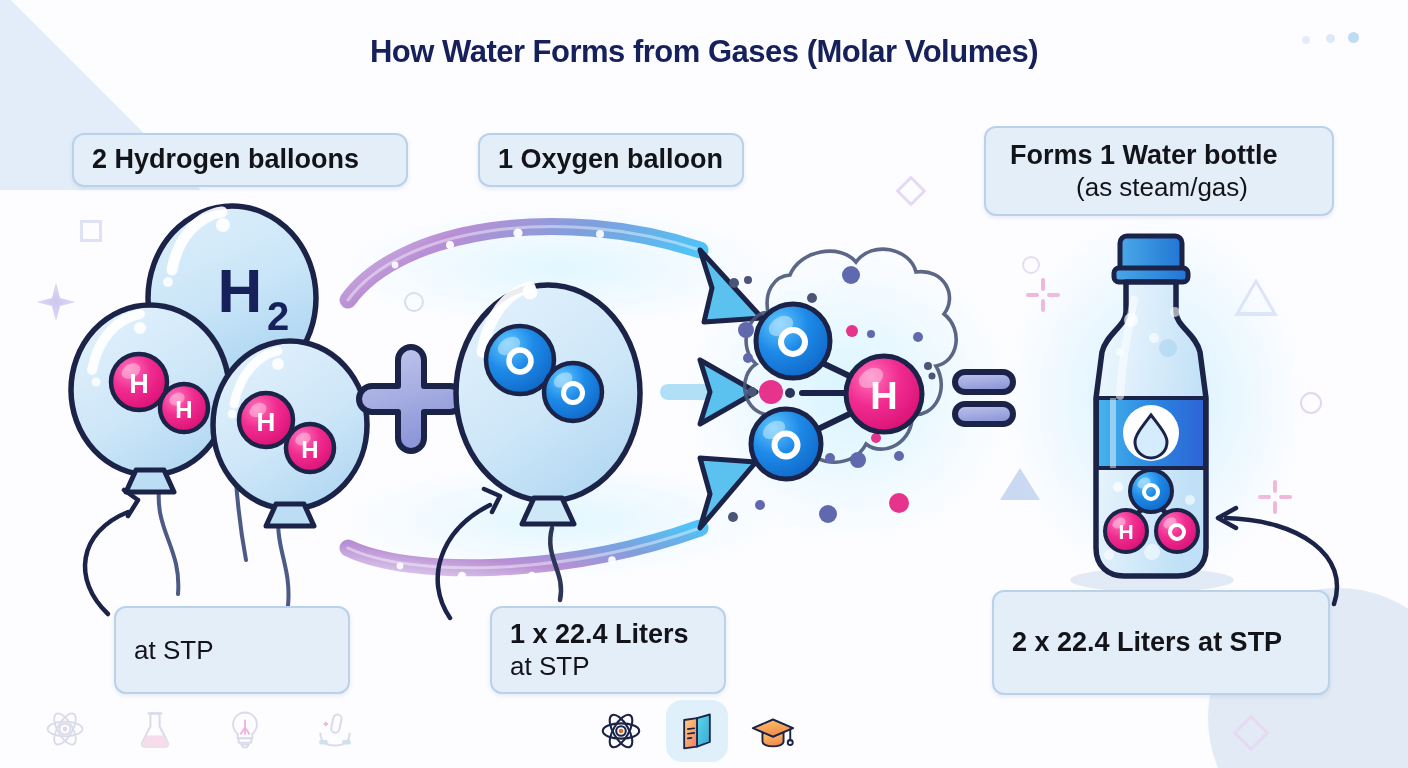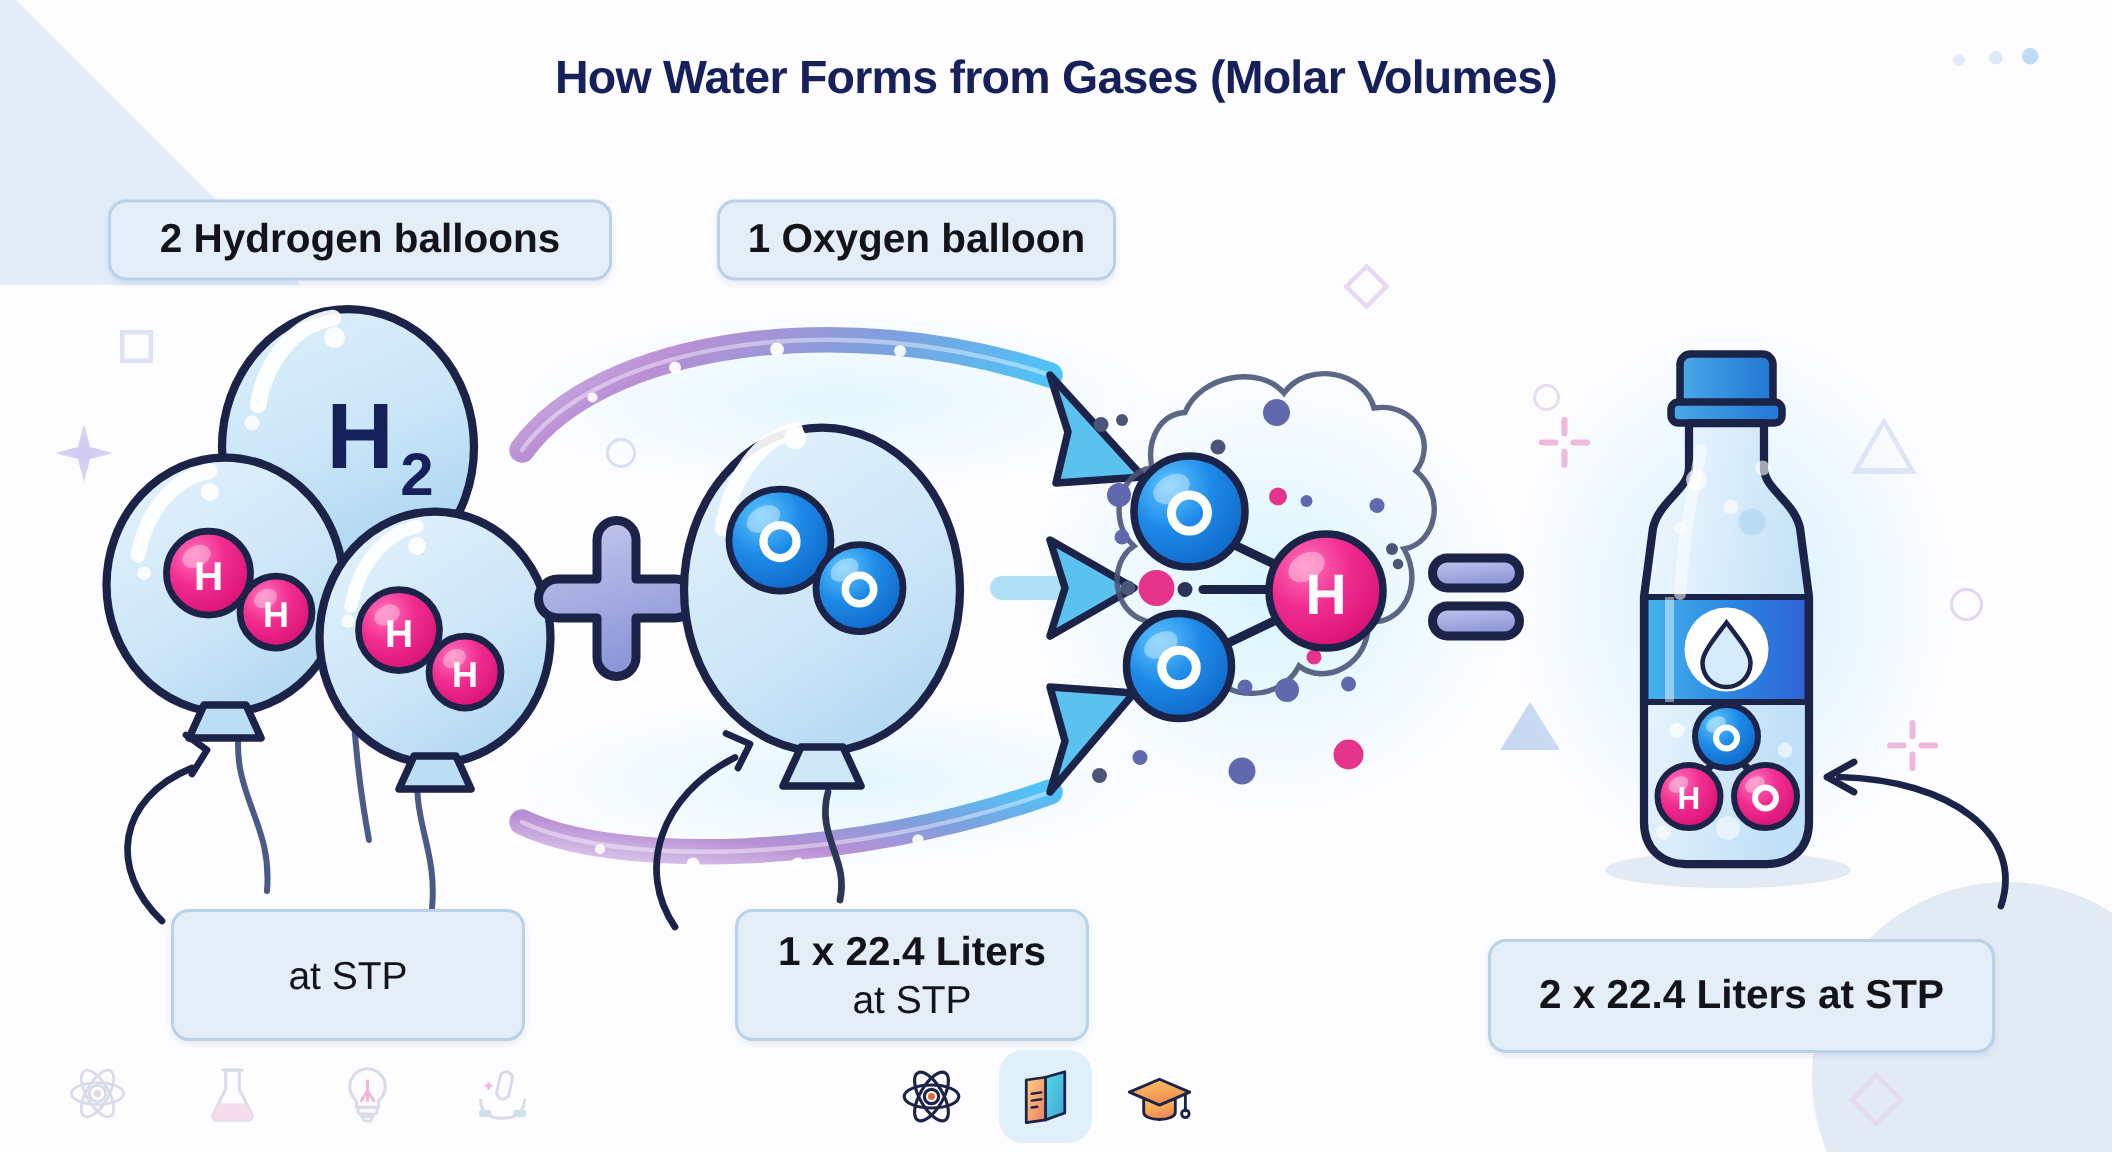--- a/index.html
+++ b/index.html
@@ -70,21 +70,21 @@
   }
 
   
   .pill {
     position: absolute;
     background: #e4eef9;
     border: 2px solid #b9d2ea;
     border-radius: 12px;
     box-shadow: 0 2px 4px rgba(120,150,190,0.18);
     display: flex; flex-direction: column;
-    align-items: center; justify-content: center;
+    align-items: flex-start; justify-content: center;
     padding: 8px 18px;
     color: #13131a;
   }
   .pill .l1 { font-size: 27px; font-weight: 700; white-space: nowrap; line-height: 1.18; }
   .pill .l2 { font-size: 26px; font-weight: 400; white-space: nowrap; line-height: 1.18; }
 
   
   svg.layer { position: absolute; left: 0; top: 0; width: 1408px; height: 768px; overflow: visible; }
 
   
@@ -392,31 +392,35 @@
   </svg>
 
   <div class="pill z3" style="left:72px;top:133px;width:336px;height:54px;">
     <span class="l1">2 Hydrogen balloons</span>
   </div>
 
   <div class="pill z3" style="left:478px;top:133px;width:266px;height:54px;">
     <span class="l1">1 Oxygen balloon</span>
   </div>
 
+  <div class="pill z3" style="left:984px;top:126px;width:350px;height:90px;align-items:flex-start;padding-left:24px;">
+    <span class="l1">Forms 1 Water bottle</span>
+    <span class="l2" style="align-self:center;">(as steam/gas)</span>
+  </div>
 
   <div class="pill z3" style="left:114px;top:606px;width:236px;height:88px;">
     <span class="l2">at STP</span>
   </div>
 
   <div class="pill z3" style="left:458px;top:606px;width:236px;height:88px;margin-left:32px;">
     <span class="l1">1 x 22.4 Liters</span>
     <span class="l2">at STP</span>
   </div>
 
-  <div class="pill z3" style="left:992px;top:626px;width:338px;height:76px;">
+  <div class="pill z3" style="left:992px;top:590px;width:338px;height:105px;">
     <span class="l1">2 x 22.4 Liters at STP</span>
   </div>
 
   <div class="icon-strip-left">
     <span class="icon-chip">
       <svg viewBox="0 0 48 48" width="44" height="44">
         <circle cx="24" cy="24" r="6" fill="none" stroke="#d9dbea" stroke-width="2"></circle>
         <circle cx="24" cy="24" r="2.6" fill="#e6d5e2"></circle>
         <ellipse cx="24" cy="24" rx="19" ry="8" fill="none" stroke="#d9dbea" stroke-width="2"></ellipse>
         <ellipse cx="24" cy="24" rx="19" ry="8" fill="none" stroke="#d9dbea" stroke-width="2" transform="rotate(60 24 24)"></ellipse>

